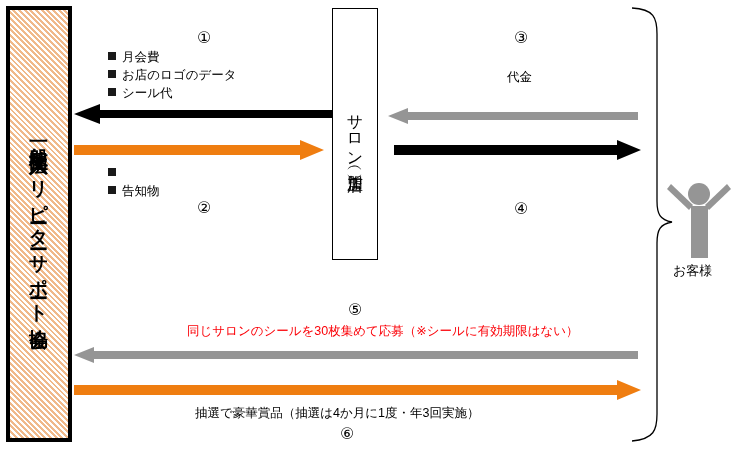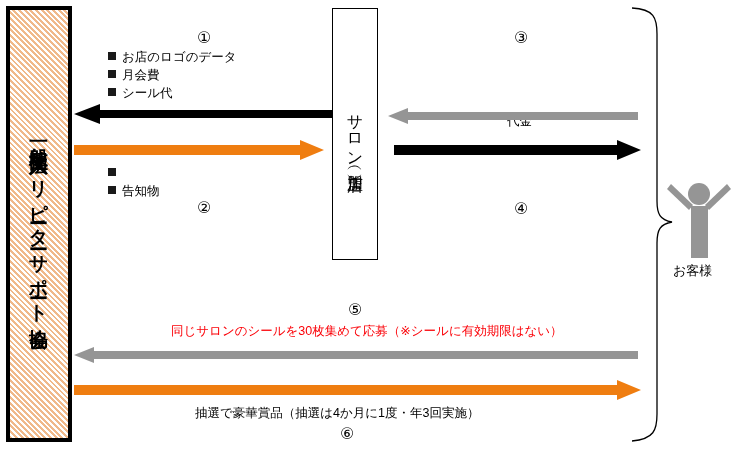--- a/index.html
+++ b/index.html
@@ -139,24 +139,24 @@
   </div>
 
   <div class="salon-box">
     <div class="salon-label">サロン（加盟店）</div>
   </div>
 
   <div class="circnum" style="left:197px; top:28px;">①</div>
 
   <div class="bullet-list" style="left:108px; top:48px;">
     <div>
+      <span class="bullet-sq"></span><span>月会費</span>
+    </div>
+    <div>
       <span class="bullet-sq"></span><span>お店のロゴのデータ</span>
-    </div>
-    <div>
-      <span class="bullet-sq"></span><span>月会費</span>
     </div>
     <div>
       <span class="bullet-sq"></span><span>シール代</span>
     </div>
   </div>
 
   <svg class="arrow-svg" style="left:74px; top:103px;" width="258" height="22" viewBox="0 0 258 22">
     <polygon points="0,11 26,1 26,7 258,7 258,15 26,15 26,21" fill="#000000"></polygon>
   </svg>
 
@@ -170,36 +170,36 @@
     </div>
     <div>
       <span class="bullet-sq"></span><span>告知物</span>
     </div>
   </div>
 
   <div class="circnum" style="left:197px; top:198px;">②</div>
 
   <div class="circnum" style="left:514px; top:28px;">③</div>
 
-  <div class="txt" style="left:507px; top:69px;margin-top:44px;">代金</div>
+  <div class="txt" style="left:507px; top:69px;">代金</div>
 
   <svg class="arrow-svg" style="left:388px; top:108px;" width="250" height="16" viewBox="0 0 250 16">
     <polygon points="0,8 20,0 20,4 250,4 250,12 20,12 20,16" fill="#959595"></polygon>
   </svg>
 
   <svg class="arrow-svg" style="left:394px; top:140px;" width="247" height="20" viewBox="0 0 247 20">
     <polygon points="0,5 223,5 223,0 247,10 223,20 223,15 0,15" fill="#000000"></polygon>
   </svg>
 
 
   <div class="circnum" style="left:514px; top:199px;">④</div>
 
   <div class="circnum" style="left:348px; top:300px;">⑤</div>
 
-  <div class="txt red" style="left:171px; top:323px;">同じサロンのシールを30枚集めて応募（※シールに有効期限はない）</div>
+  <div class="txt red" style="left:187px; top:323px;">同じサロンのシールを30枚集めて応募（※シールに有効期限はない）</div>
 
   <svg class="arrow-svg" style="left:74px; top:347px;" width="564" height="16" viewBox="0 0 564 16">
     <polygon points="0,8 20,0 20,4 564,4 564,12 20,12 20,16" fill="#959595"></polygon>
   </svg>
 
   <svg class="arrow-svg" style="left:74px; top:380px;" width="567" height="20" viewBox="0 0 567 20">
     <polygon points="0,5 543,5 543,0 567,10 543,20 543,15 0,15" fill="#ef7d10"></polygon>
   </svg>
 
   <div class="txt" style="left:195px; top:405px;">抽選で豪華賞品（抽選は4か月に1度・年3回実施）</div>

